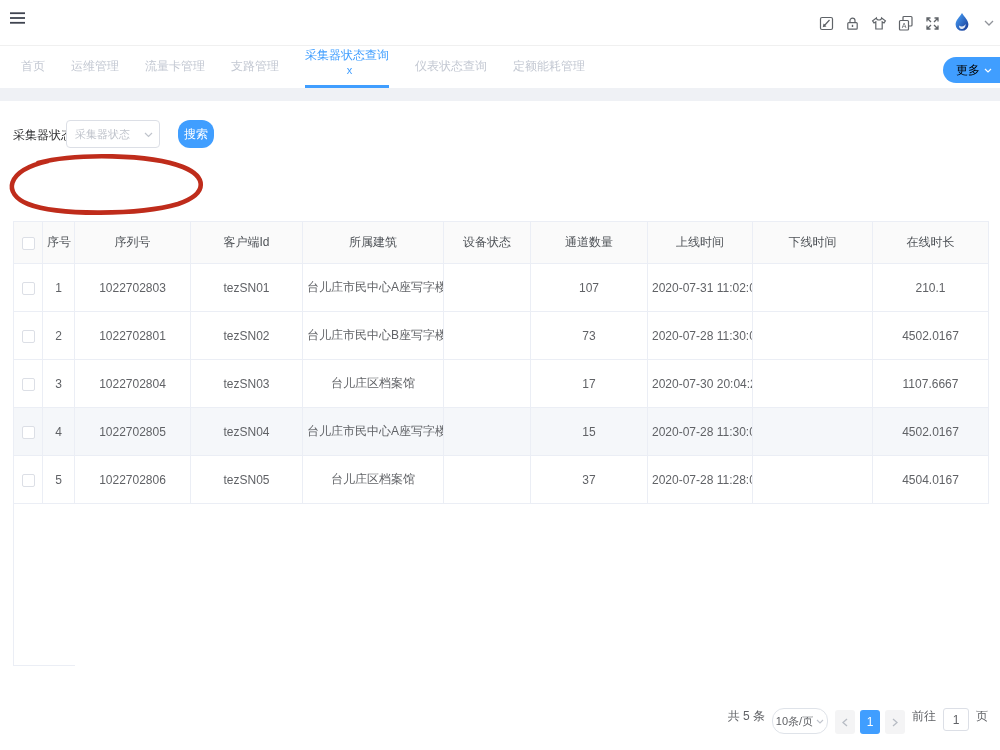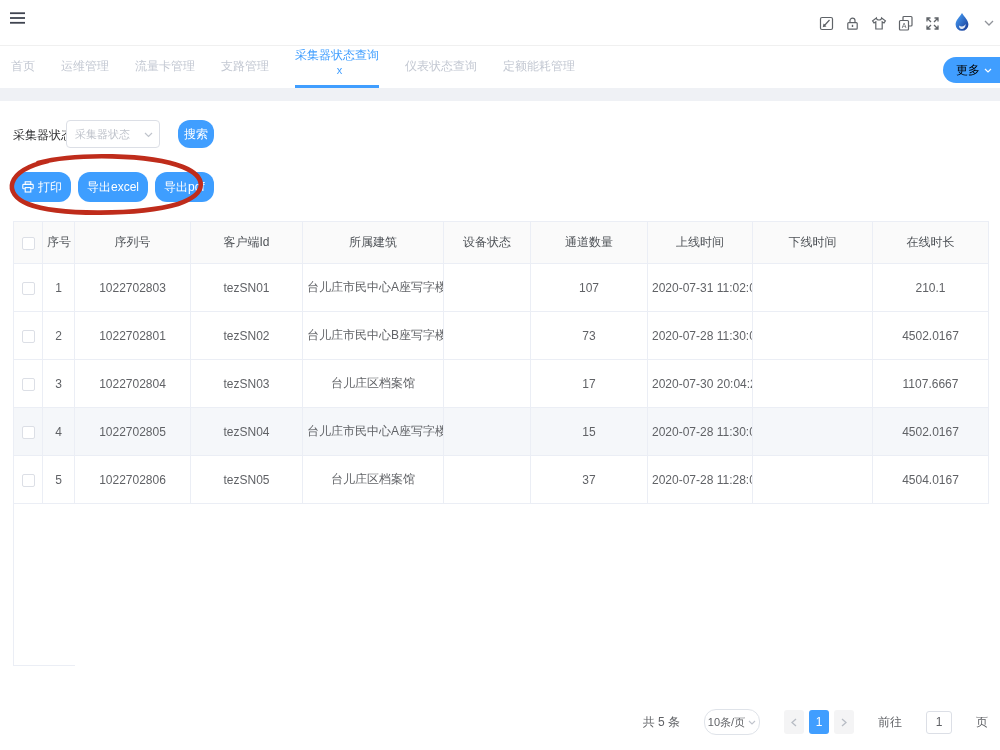--- a/index.html
+++ b/index.html
@@ -11,21 +11,21 @@
   .screen { position:relative; width:1000px; height:750px; background:#fff; }
 
   
   .topbar { position:absolute; left:0; top:0; width:1000px; height:46px; background:#fff; border-bottom:1px solid #f0f0f0; }
   .hamburger { position:absolute; left:10px; top:12px; background:none; border:none; cursor:pointer; line-height:0; }
   .topbar-right { position:absolute; right:6px; top:0; height:46px; display:flex; align-items:center; gap:11px; }
   .tb-icon { line-height:0; cursor:pointer; }
   .brand { line-height:0; cursor:pointer; }
 
   
-  .tabbar { position:absolute; left:0; top:47px; width:1000px; height:41px; background:#fff; display:flex; align-items:center; gap:26px; padding-left:11px; padding-right:70px; }
+  .tabbar { position:absolute; left:0; top:47px; width:1000px; height:41px; background:#fff; display:flex; align-items:center; gap:26px; padding-left:21px; padding-right:70px; }
   .tab { display:flex; align-items:center; height:100%; font-size:12px; color:#c3c8d2; cursor:pointer; border-bottom:3px solid transparent; white-space:nowrap; }
   .tab.active { color:#409EFF; border-bottom-color:#409EFF;flex-direction:column; }
   .tab-close { margin-left:5px; font-size:11px; color:#409EFF; cursor:pointer; }
   .more-btn { position:absolute; right:0; top:57px; height:26px; display:flex; align-items:center; gap:4px; padding:0 8px 0 13px; background:#409EFF; color:#000000; font-size:12px; border:none; border-radius:13px 0 0 13px; cursor:pointer; }
   .strip { position:absolute; left:0; top:88px; width:1000px; height:13px; background:#eff1f5; }
 
   
   .filter-label { position:absolute; left:13px; top:127px; font-size:12px; color:#303133; }
   .select { position:absolute; left:66px; top:120px; width:94px; height:28px; border:1px solid #dcdfe6; border-radius:4px; background:#fff; display:flex; align-items:center; padding:0 18px 0 8px; cursor:pointer; }
   .select .placeholder { font-size:11px; color:#c0c4cc; white-space:nowrap; overflow:hidden; }
@@ -43,21 +43,21 @@
   
   .data-table { position:absolute; left:13px; top:221px; width:975px; border-collapse:collapse; table-layout:fixed; font-size:12px; color:#606266; }
   .data-table th, .data-table td { border:1px solid #ebeef5; text-align:center; padding:0 4px; overflow:hidden; white-space:nowrap; }
   .data-table thead th { height:42px; background:#fafafa; color:#4e5257; font-weight:normal; }
   .data-table tbody td { height:48px; background:#fff; }
   .data-table tr.highlighted td { background:#f5f7fa; }
   .cb { display:inline-block; width:13px; height:13px; border:1px solid #dcdfe6; border-radius:2px; background:#fff; vertical-align:middle; cursor:pointer; }
   .table-remnant { position:absolute; left:13px; top:504px; width:62px; height:162px; border-left:1px solid #ebeef5; border-bottom:1px solid #ebeef5; }
 
   
-  .pagination { position:absolute; right:12px; top:708px; height:28px; display:flex; align-items:center; gap:24px; font-size:12px; color:#606266; }
+  .pagination { position:absolute; right:12px; top:708px; height:28px; display:flex; gap:7px; font-size:12px; color:#606266; }
   .page-size-select { position:relative; width:56px; height:26px; border:1px solid #dfe3e9; border-radius:12px; display:flex; align-items:center; justify-content:center; gap:3px; font-size:11px; color:#606266; cursor:pointer; background:#fff; }
   .pager { display:flex; align-items:center; gap:5px; }
   .pg-btn { min-width:20px; height:24px; border:none; border-radius:3px; background:#f4f4f5; color:#a8abb2; font-size:12px; cursor:pointer; display:inline-flex; align-items:center; justify-content:center; line-height:0; }
   .pg-btn.active { background:#409EFF; color:#fff; font-family:inherit; }
   .goto-input { width:26px; height:23px; border:1px solid #dcdfe6; border-radius:3px; text-align:center; font-size:12px; color:#606266; font-family:inherit; }
 </style>
 </head>
 <body>
 
 <div class="screen">
@@ -162,32 +162,20 @@
   <div class="select">
     <span class="placeholder">采集器状态</span>
     <span class="sel-chev">
       <svg width="9" height="6" viewBox="0 0 9 6" fill="none" stroke="#c0c4cc" stroke-width="1.2">
           <polyline points="1,1 4.5,4.5 8,1"></polyline>
         </svg>
     </span>
   </div>
   <button class="btn search-btn">搜索</button>
 
-  <div class="actions">
-    <button class="btn">
-      <svg width="12" height="12" viewBox="0 0 12 12" fill="none" stroke="#fff" stroke-width="1.1">
-          <rect x="3.2" y="0.8" width="5.6" height="2.6"></rect>
-          <rect x="0.8" y="3.4" width="10.4" height="4.4" rx="0.8"></rect>
-          <rect x="3.2" y="6.6" width="5.6" height="4.4" fill="#3e9eff"></rect>
-        </svg>
-      <span>打印</span>
-    </button>
-    <button class="btn">导出excel</button>
-    <button class="btn">导出pdf</button>
-  </div>
 
   <svg class="annotation" viewBox="0 0 222 74">
     <path d="M 38 15 C 76 5, 150 6, 183 19 C 205 28, 210 45, 178 56 C 140 67, 58 68, 28 56 C 3 46, 5 23, 48 13" fill="none" stroke="#bf2c1b" stroke-width="4.6" stroke-linecap="round"></path>
   </svg>
 
   <table class="data-table">
     <colgroup>
       <col style="width:29px">
         <col style="width:32px">
         <col style="width:116px">

